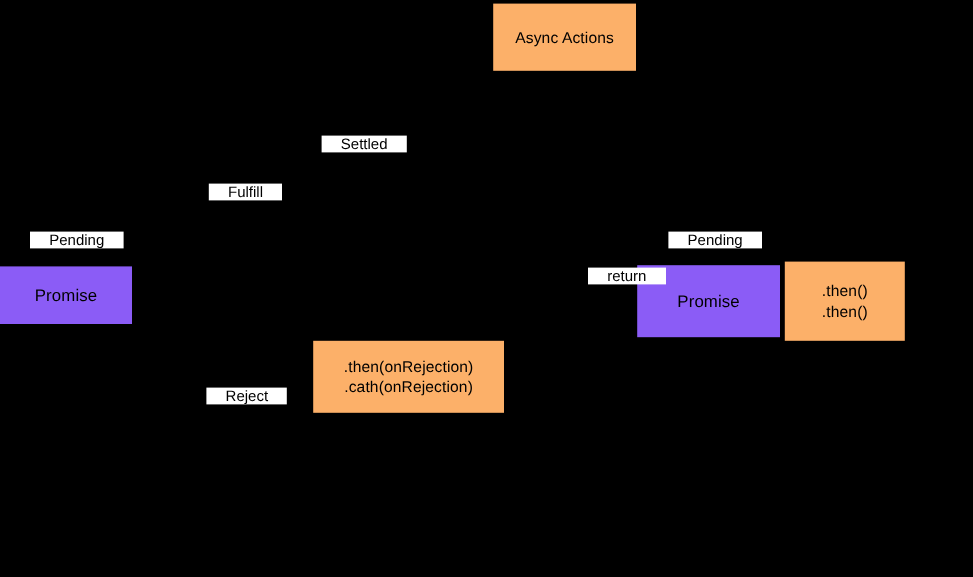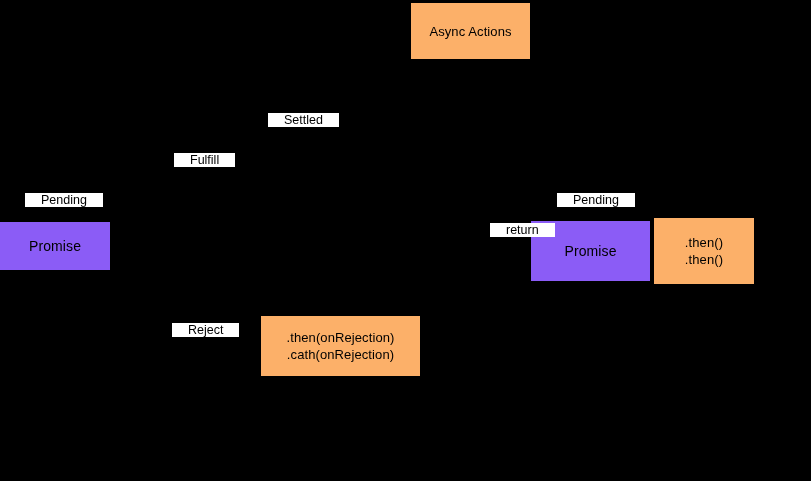--- a/index.html
+++ b/index.html
@@ -61,21 +61,21 @@
     <div class="node blue" style="left: 0px; top: 222px; width: 110px; height: 48px;">
       <span class="line">Promise</span>
     </div>
     <div class="node blue" style="left: 531px; top: 221px; width: 119px; height: 60px;">
       <span class="line">Promise</span>
     </div>
     <div class="node orange" style="left: 654px; top: 218px; width: 100px; height: 66px;">
       <span class="line">.then()</span>
       <span class="line">.then()</span>
     </div>
-    <div class="node orange" style="left: 261px; top: 284px; width: 159px; height: 60px; margin-top: 32px;">
+    <div class="node orange" style="left: 261px; top: 284px; width: 159px; height: 60px;">
       <span class="line">.then(onRejection)</span>
       <span class="line">.cath(onRejection)</span>
     </div>
     <div class="edge-label" style="left: 268px; top: 113px;">Settled</div>
     <div class="edge-label" style="left: 174px; top: 153px; text-align: right;">Fulfill</div>
     <div class="edge-label" style="left: 25px; top: 193px;">Pending</div>
     <div class="edge-label" style="left: 557px; top: 193px;">Pending</div>
     <div class="edge-label" style="left: 490px; top: 223px;">return</div>
     <div class="edge-label" style="left: 172px; top: 323px;">Reject</div>
   </div>

